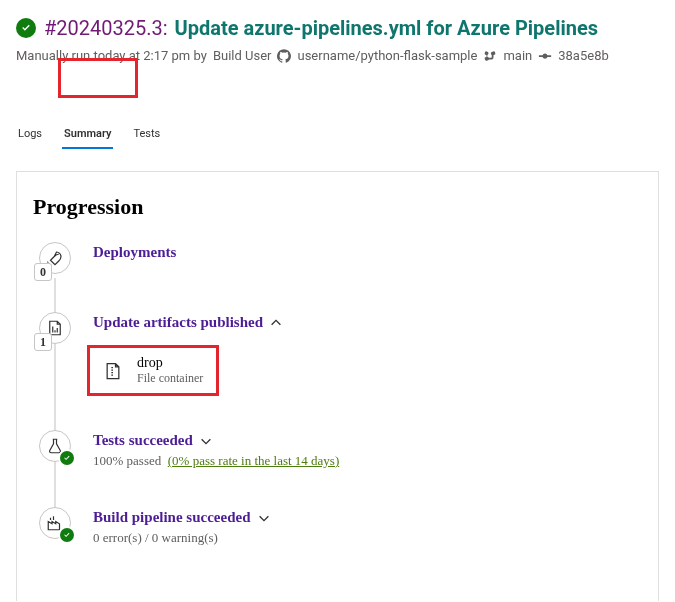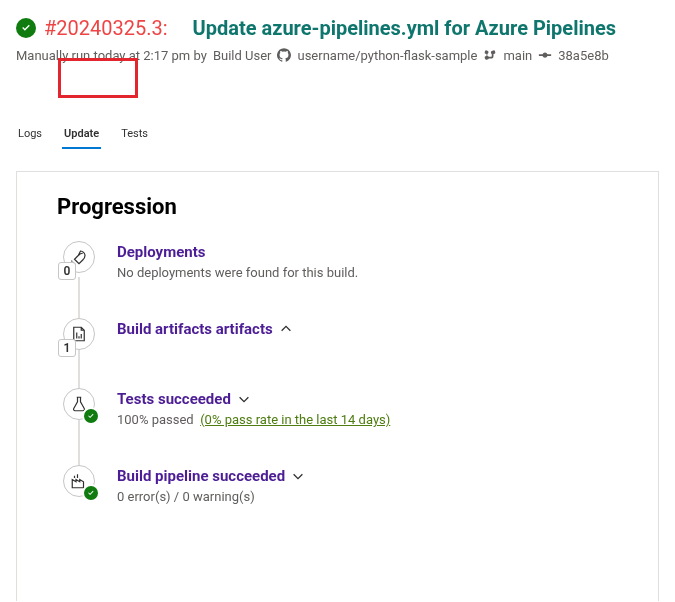--- a/index.html
+++ b/index.html
@@ -13,45 +13,46 @@
     width: 675px;
   }
   .header-row { display: flex; align-items: center; gap: 8px; }
   .success-big {
     width: 20px; height: 20px; border-radius: 50%;
     background: #107c10; display: flex; align-items: center; justify-content: center;
     flex: 0 0 20px;
   }
   .success-big svg { width: 12px; height: 12px; }
   .title { font-size: 20px; font-weight: 400; }
-  .title .buildnum { color: #ef4444; margin-right: 20px;}
+  .title .buildnum { color: #701a75; margin-right: 2px;}
   .title .buildname { font-weight: 700; color: #0f766e; }
   .meta {
     margin-top: 8px; color: #605e5c; font-size: 13px;
-    display: flex; align-items: flex-start; flex-wrap: wrap; gap: 6px;
+    display: flex; align-items: flex-end; flex-wrap: wrap; gap: 6px;
   }
   .meta svg { width: 14px; height: 14px; flex: 0 0 14px; }
 
   .tabs { margin-top: 26px; display: flex; gap: 18px; border-bottom: 1px solid transparent; }
   .tab { padding: 6px 2px 8px 2px; font-size: 11px; color: #323130; cursor: pointer; position: relative; margin-top: 32px; }
   .tab.active { font-weight: 600; }
   .tab.active::after {
     content: ""; position: absolute; left: 0; right: 0; bottom: -1px;
     height: 2px; background: #0078d4;
   }
   .highlight-box {
     position: absolute; border: 3px solid #e3262d; pointer-events: none;
   }
 
   .card {
     margin-top: 22px;
     border: 1px solid #e1dfdd;
     border-bottom: none;
-    padding: 22px 24px 0 40px;
+    padding: 22px 24px 0 16px;
     min-height: 430px;
+    font-family: Liberation Serif, serif;
   }
   h2.progression { font-size: 22px; font-weight: 700; margin: 0 0 22px 0; color: #000;}
   .timeline { position: relative; margin-left: 6px;}
   .tl-line {
     position: absolute; left: 15px; top: 36px; width: 2px; bottom: 8px;
     background: #e1dfdd;
   }
   .tl-item { position: relative; display: flex; margin-bottom: 38px;}
   .tl-item:last-child { margin-bottom: 12px;}
   .tl-node {
@@ -120,21 +121,21 @@
   <svg viewBox="0 0 16 16">
       <path fill="#605e5c" d="M8 5a3 3 0 0 0-2.83 2H1v2h4.17a3 3 0 0 0 5.66 0H15V7h-4.17A3 3 0 0 0 8 5z"></path>
     </svg>
   <span>38a5e8b</span>
 </div>
 
 
 <div class="tabs-wrap">
   <div class="tabs">
     <div class="tab">Logs</div>
-    <div class="tab active">Update</div>
+    <div class="tab active">Summary</div>
     <div class="tab">Tests</div>
   </div>
   <div class="highlight-box" style="left:42px; top:-5px; width:80px; height:40px;"></div>
 </div>
 
 
 <div class="card">
   <h2 class="progression">Progression</h2>
 
   <div class="timeline">
@@ -142,37 +143,50 @@
 
     <div class="tl-item">
       <div class="tl-node">
         <svg viewBox="0 0 24 24">
             <path fill="none" stroke="#323130" stroke-width="1.6" d="M14 4c3 0 6 3 6 6 0 2-1 4-3 6l-5 5-3-3-3-3 5-5c2-2 4-3 6-3 0 0-3 0-6 3zM5 19l-2 2M7 21l-1 1M3 17l-1 1"></path>
           </svg>
         <div class="count-badge">0</div>
       </div>
       <div class="tl-body">
         <div class="tl-title">Deployments</div>
-        <div class="tl-sub">No deployments were found for this build.</div>
       </div>
     </div>
 
     <div class="tl-item">
       <div class="tl-node">
         <svg viewBox="0 0 24 24">
             <path fill="none" stroke="#323130" stroke-width="1.6" d="M5 3h10l4 4v14H5zM15 3v4h4M9 10v8m3-3v3m3-6v6"></path>
           </svg>
         <div class="count-badge">1</div>
       </div>
       <div class="tl-body">
         <div class="tl-title">
-          <span>Build artifacts artifacts</span>
+          <span>Update artifacts published</span>
           <svg class="chev" viewBox="0 0 16 16">
               <path fill="none" stroke="#323130" stroke-width="1.5" d="m3 10 5-5 5 5"></path>
             </svg>
+        </div>
+        <div class="artifact-wrap">
+          <div class="artifact">
+            <div class="artifact-icon">
+              <svg viewBox="0 0 24 24">
+                  <path fill="none" stroke="#323130" stroke-width="1.5" d="M5 3h10l4 4v14H5zM15 3v4h4M10 8h2m-2 3h2m-2 3h2m-2 3h2"></path>
+                </svg>
+            </div>
+            <div>
+              <div class="artifact-name">drop</div>
+              <div class="artifact-type">File container</div>
+            </div>
+          </div>
+          <div class="highlight-box" style="left:-4px; top:-4px; right:-8px; bottom:-4px;"></div>
         </div>
       </div>
     </div>
 
     <div class="tl-item">
       <div class="tl-node">
         <svg viewBox="0 0 24 24">
             <path fill="none" stroke="#323130" stroke-width="1.6" d="M9 3h6M10 3v6l-5 9a2 2 0 0 0 1.8 3h10.4a2 2 0 0 0 1.8-3l-5-9V3"></path>
           </svg>
         <div class="status-badge">

